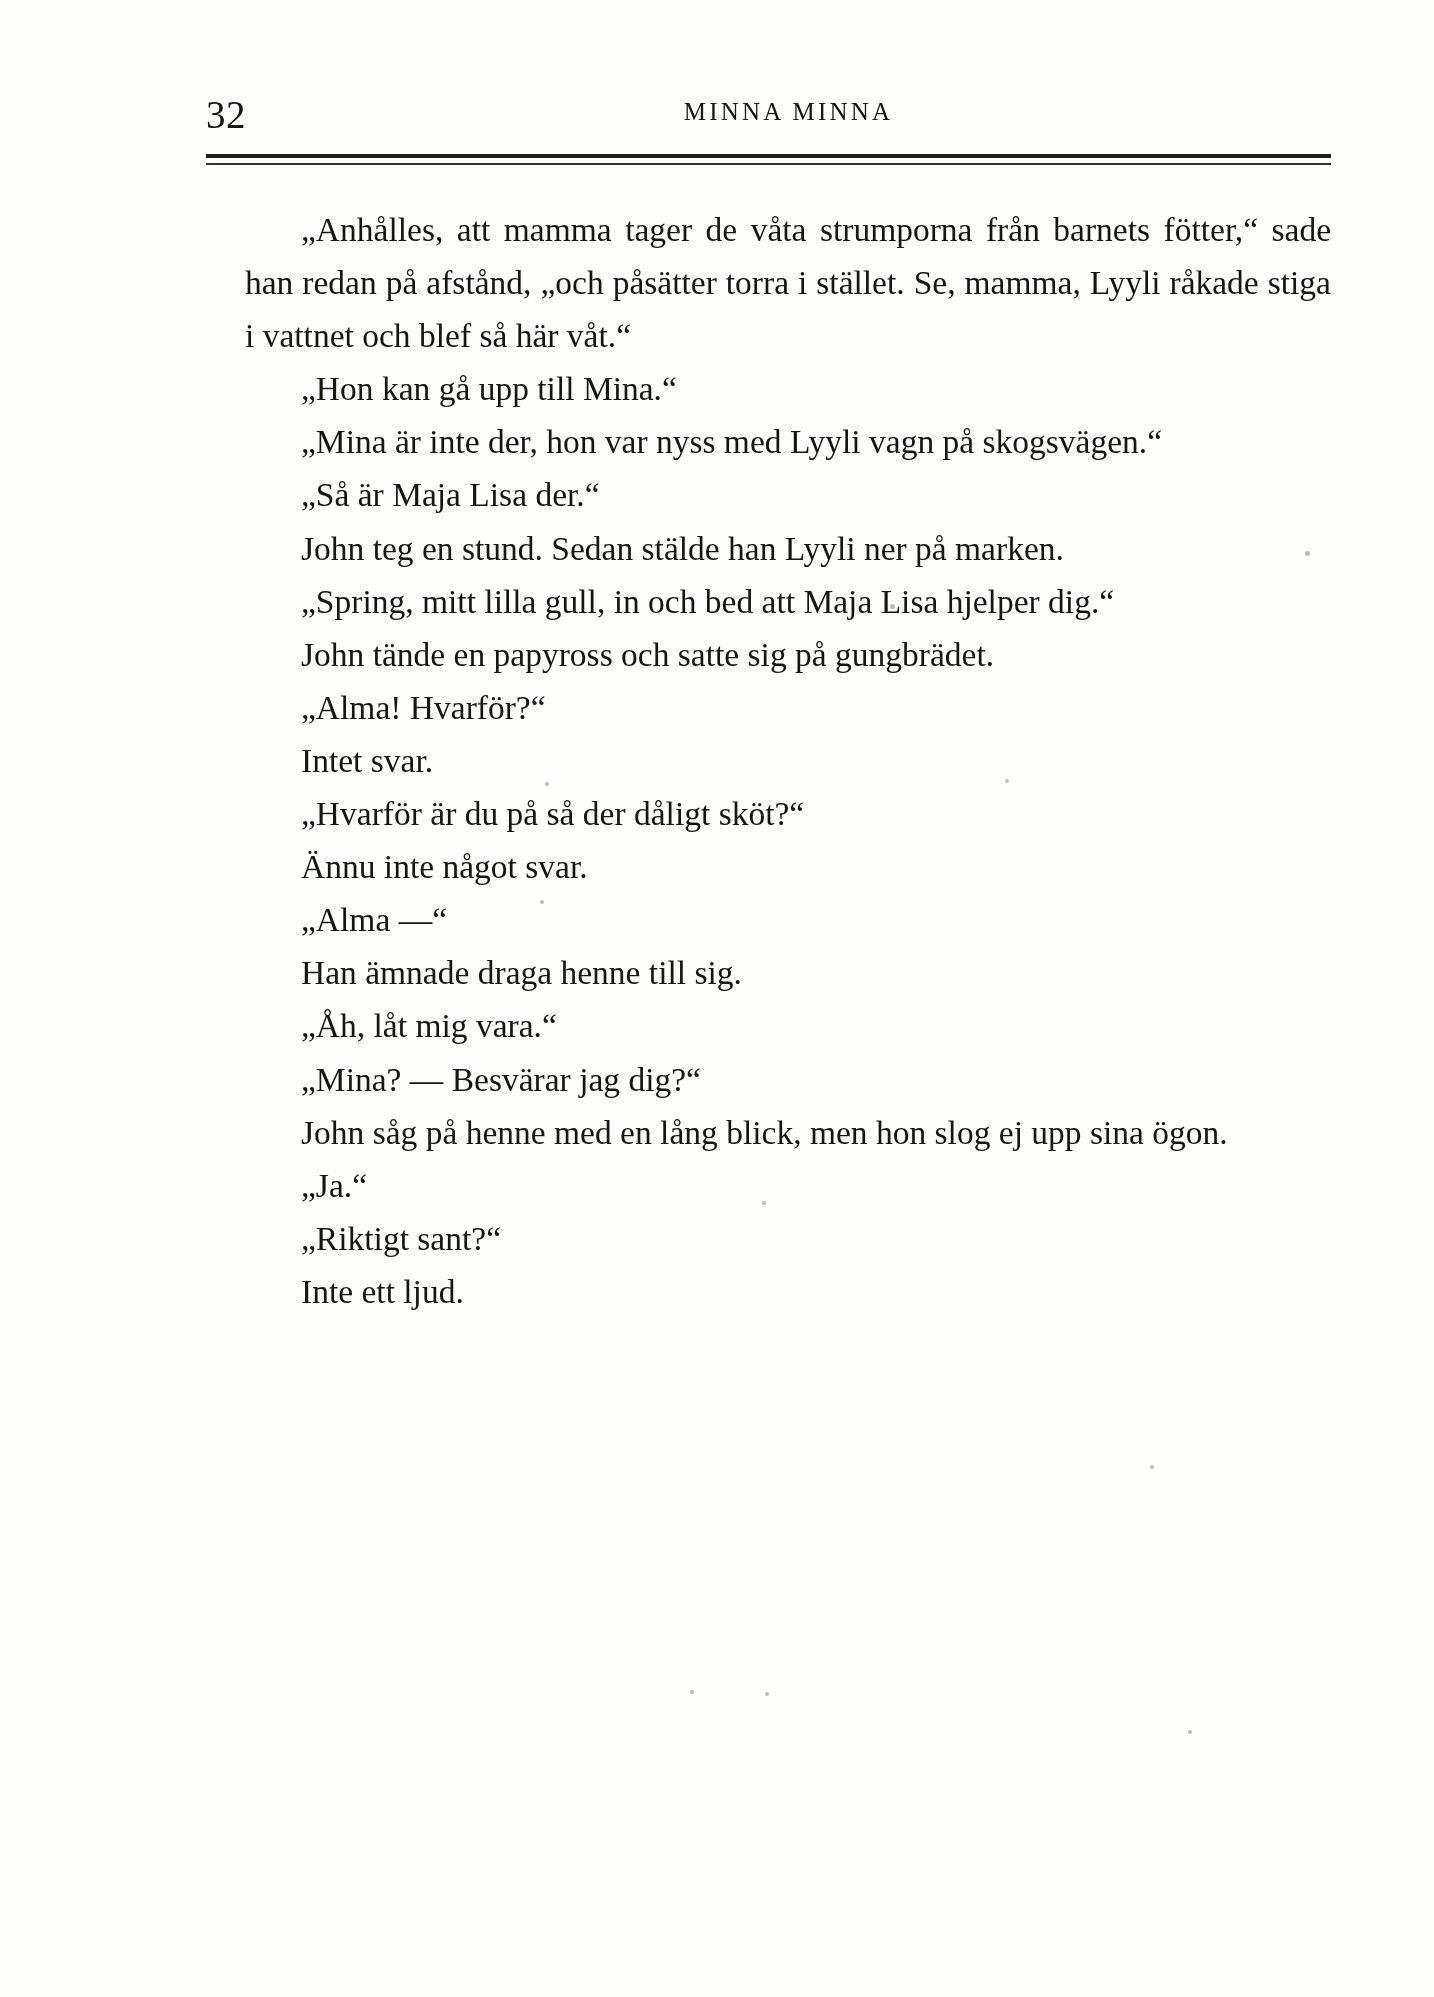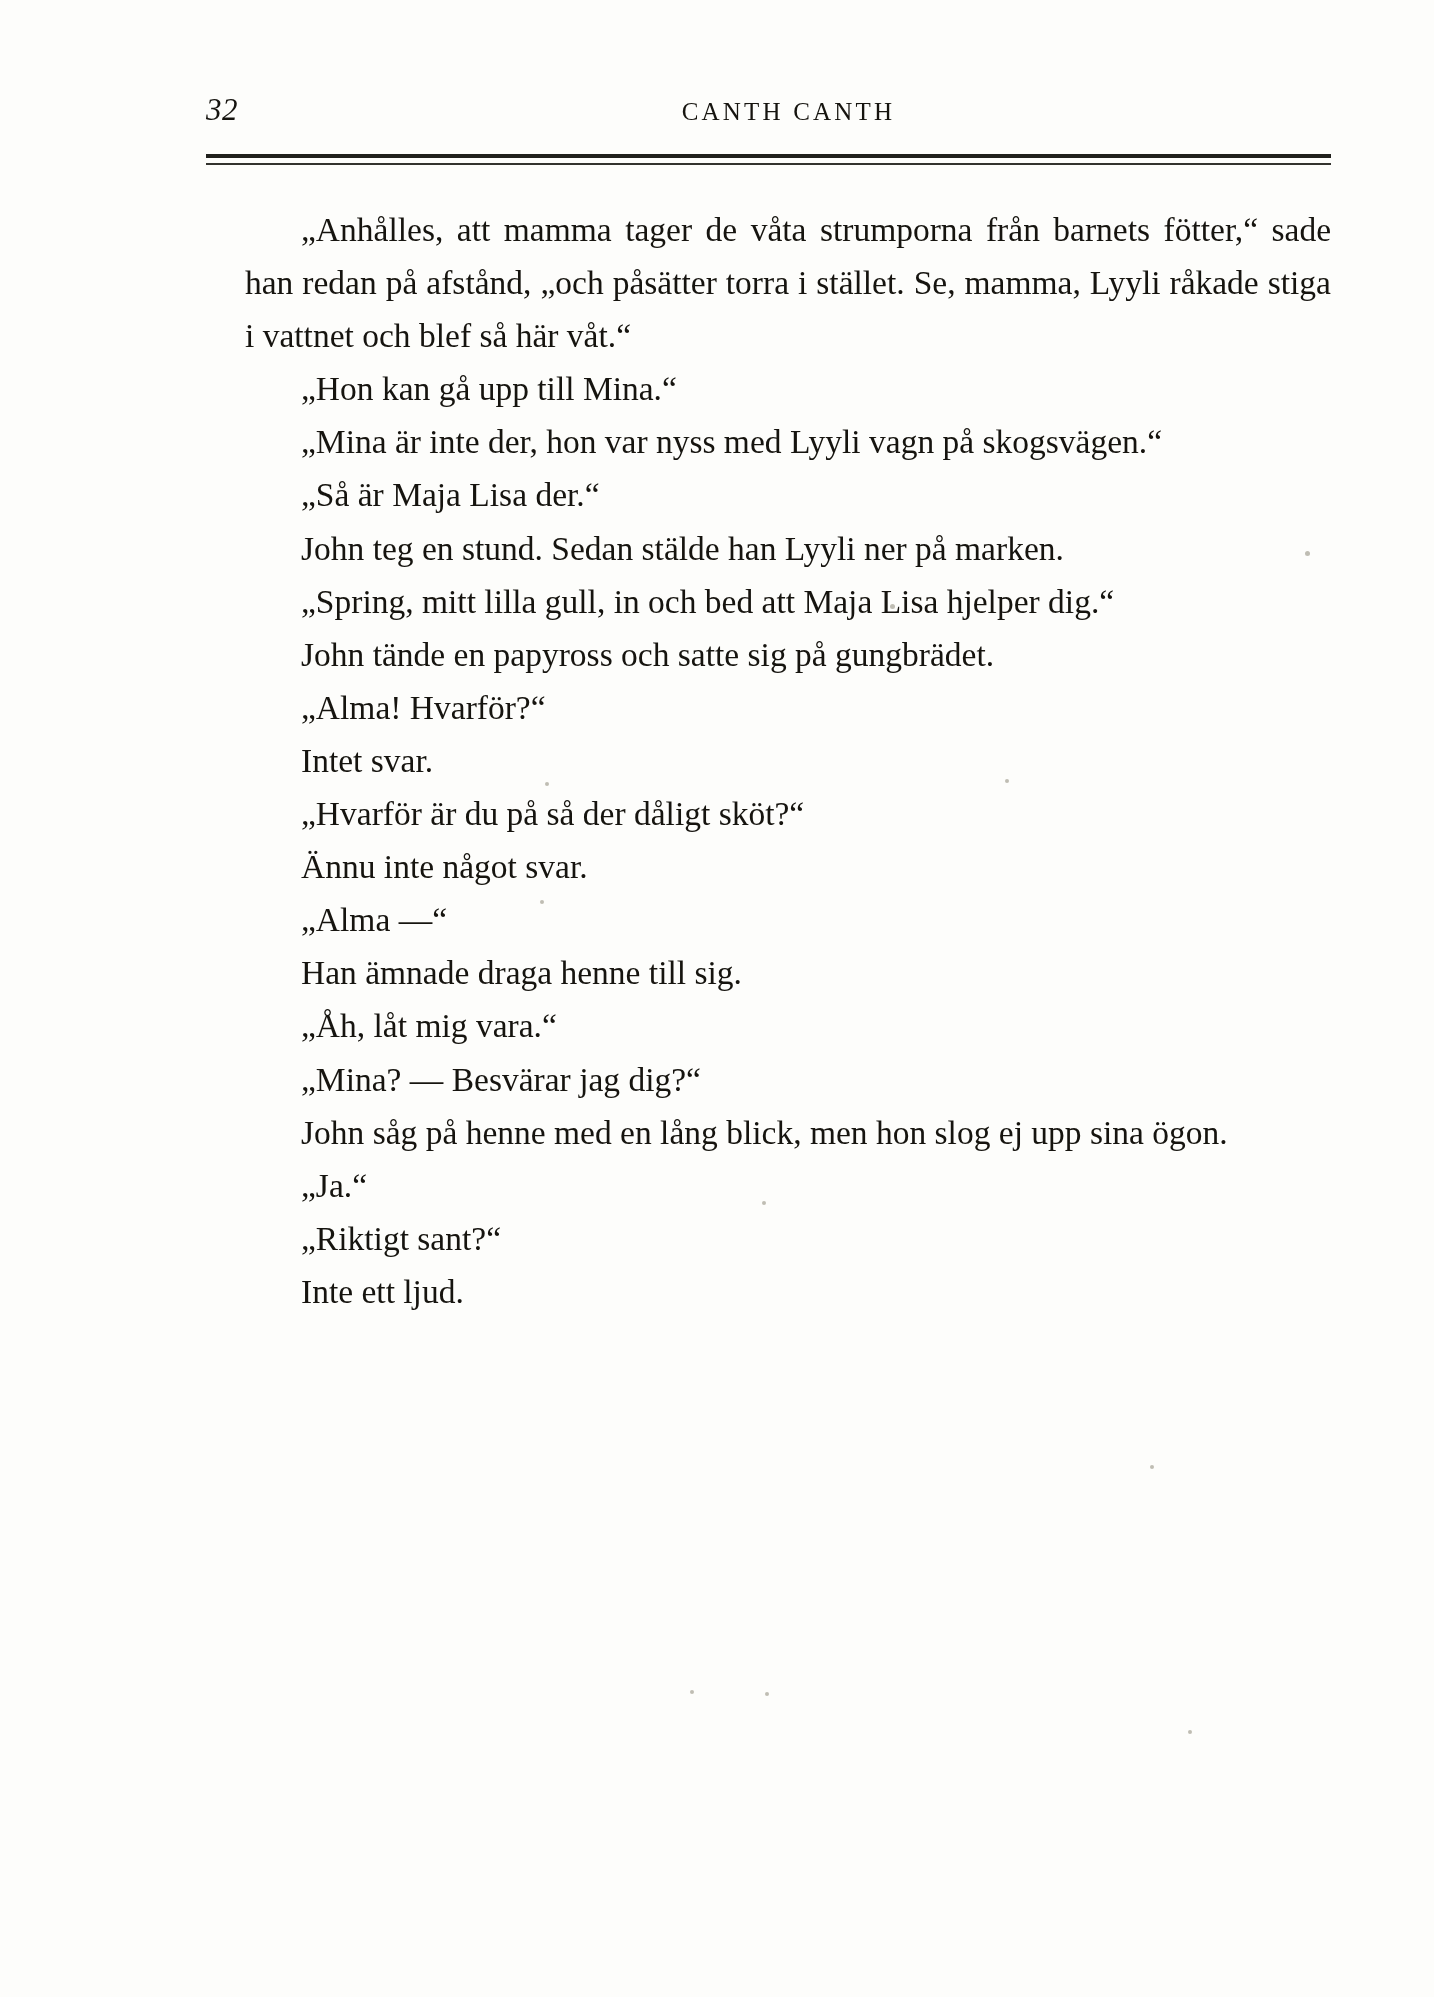--- a/index.html
+++ b/index.html
@@ -23,23 +23,22 @@
     width: 1125px;
   }
   .header {
     position: relative;
     height: 46px;
   }
   .folio {
     position: absolute;
     left: 0;
     top: 0;
-    font-size: 31px;
+    font-size: 39px;
     letter-spacing: 0.5px;
-    font-style: italic;
   }
   .running-title {
     position: absolute;
     left: 0;
     right: 0;
     top: 6px;
     text-align: center;
     font-size: 25px;
     letter-spacing: 3.2px;
     padding-left: 40px;
@@ -79,21 +78,21 @@
 </style>
 </head>
 <body>
 
 <div class="page">
 
   <div class="page-inner">
 
     <div class="header">
       <div class="folio">32</div>
-      <div class="running-title">CANTH CANTH</div>
+      <div class="running-title">MINNA MINNA</div>
     </div>
 
     <div class="rule-group">
       <div class="rule-thick"></div>
       <div class="rule-thin"></div>
     </div>
 
     <div class="body-text">
       <p class="indent">„Anhålles, att mamma tager de våta strumporna från barnets fötter,“ sade han redan på afstånd, „och påsätter torra i stället.  Se, mamma, Lyyli råkade stiga i vattnet och blef så här våt.“</p>
       <p class="indent">„Hon kan gå upp till Mina.“</p>

